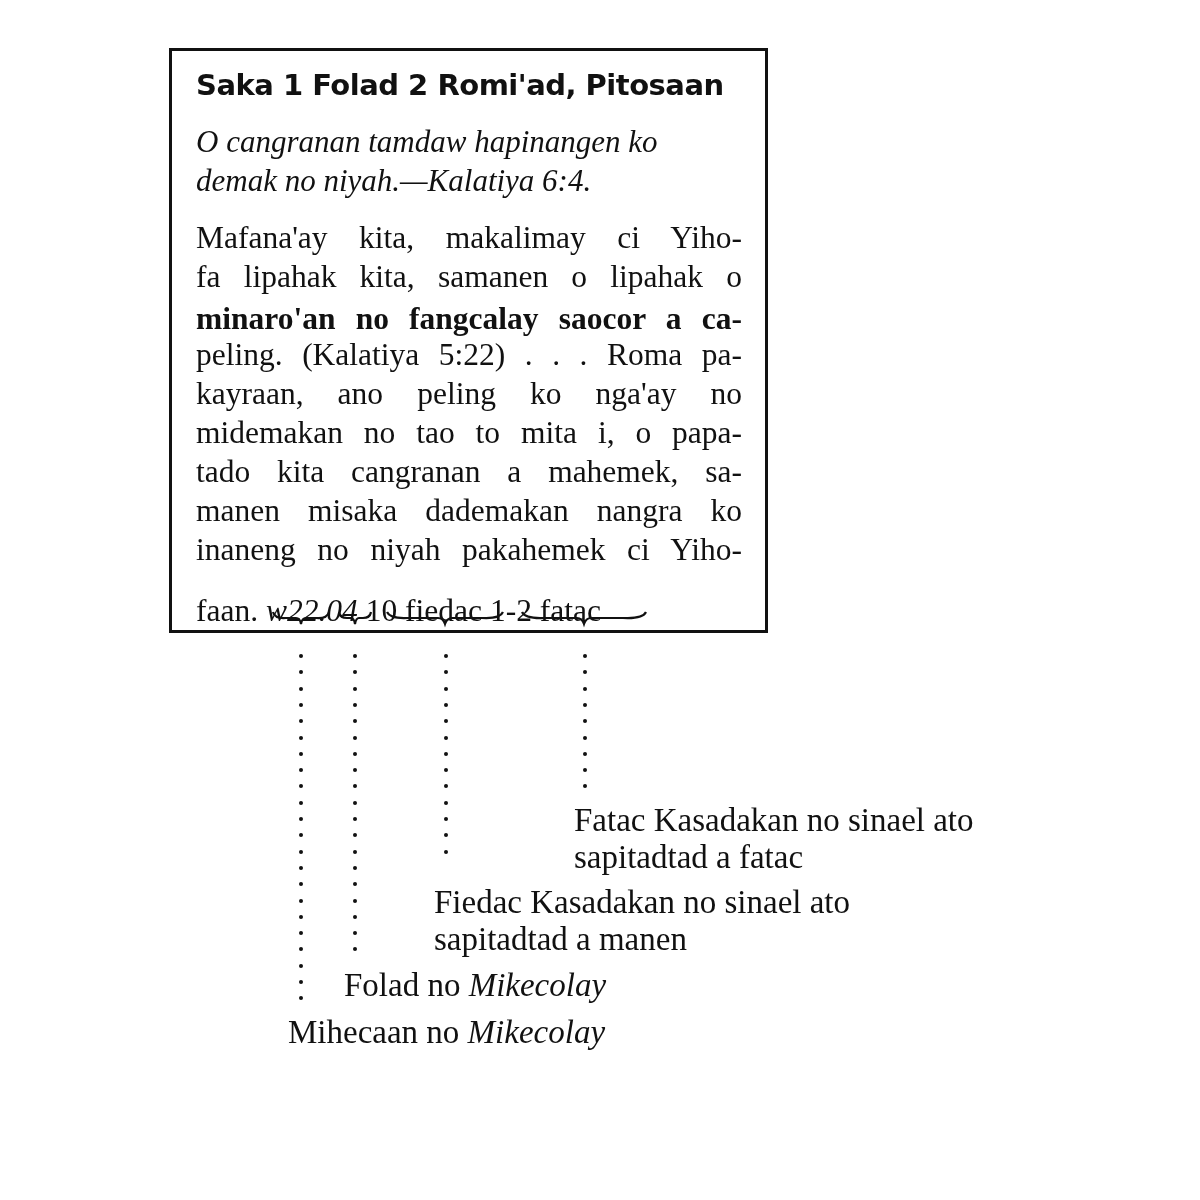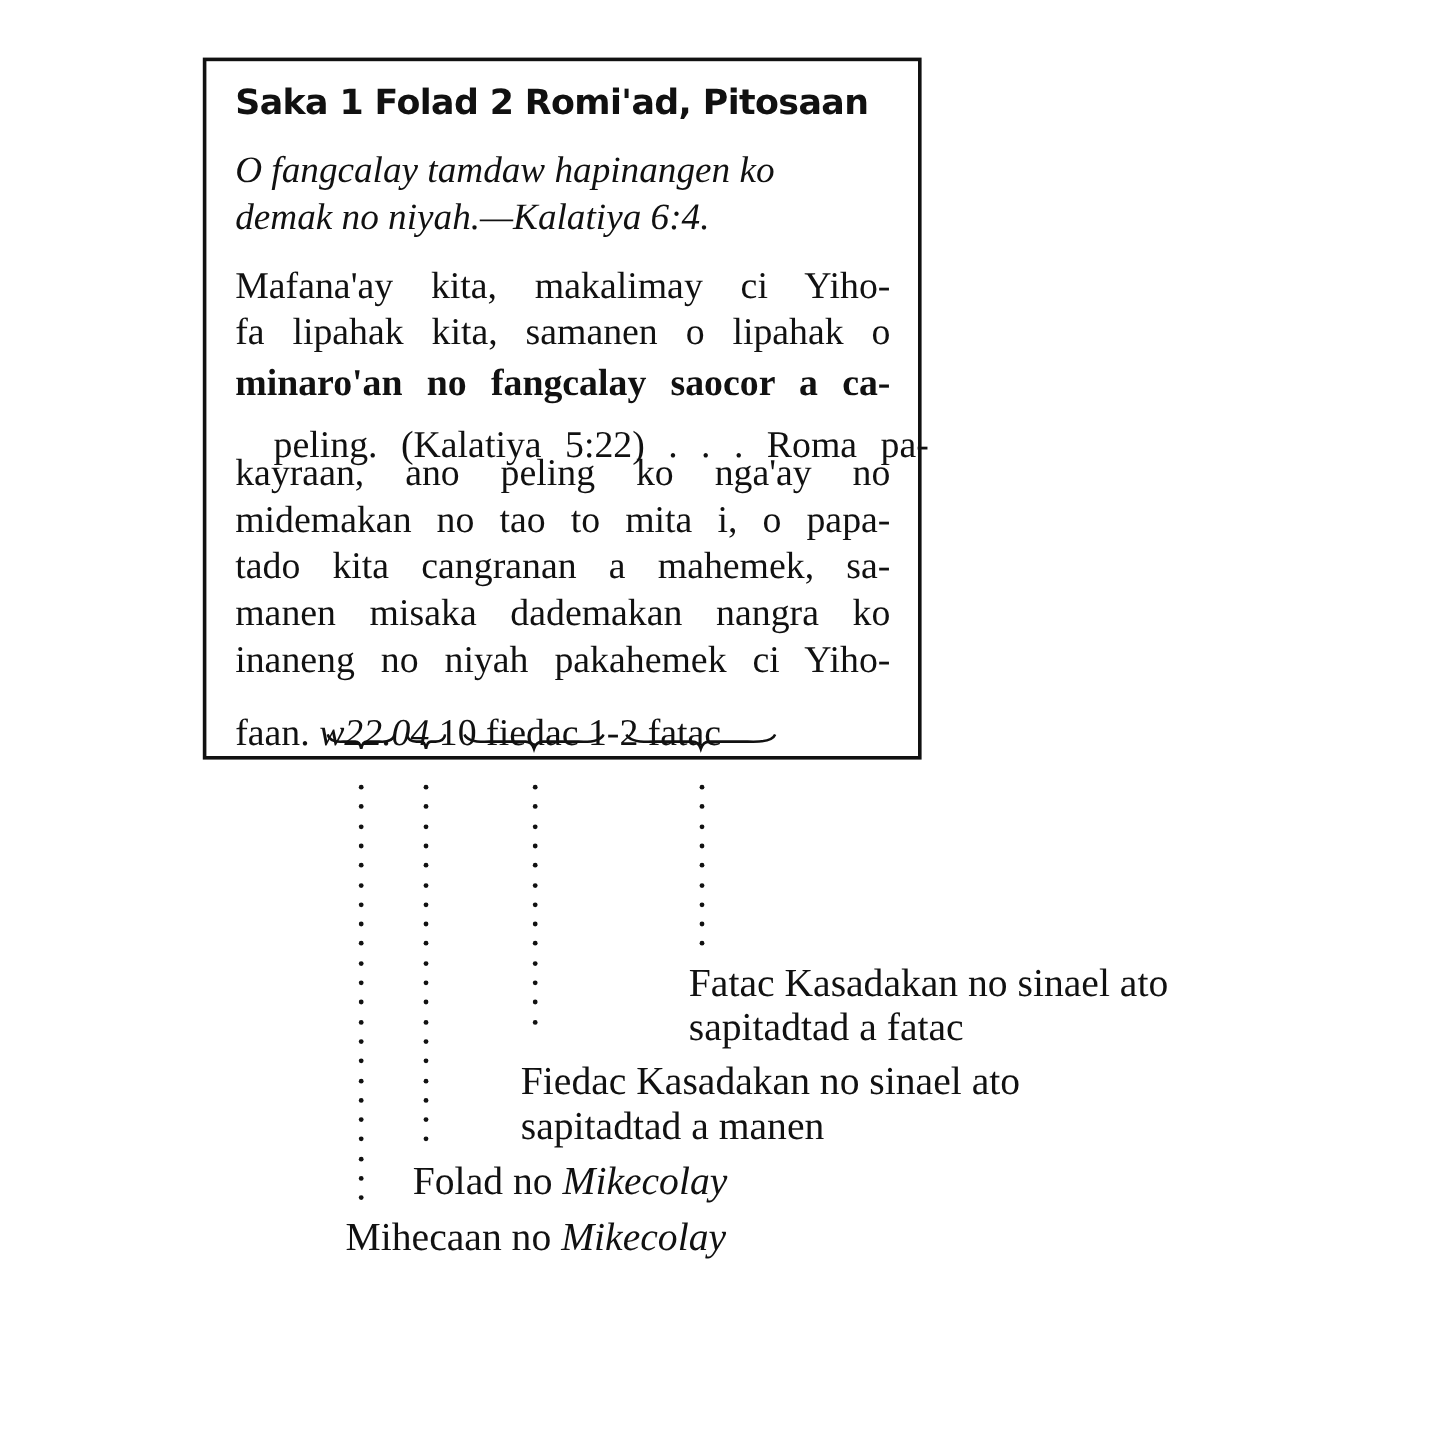--- a/index.html
+++ b/index.html
@@ -20,28 +20,28 @@
   .dot { position:absolute; left:0; width:4px; height:4px; border-radius:50%; background:#111; }
   .label { position:absolute; font-size:33px; line-height:38px; white-space:nowrap; }
 </style>
 </head>
 <body>
 
 <div class="box"></div>
 
 <div class="title">Saka 1 Folad 2 Romi'ad, Pitosaan</div>
 
-<div class="theme" style="top:124px;">O fangcalay tamdaw hapinangen ko</div>
+<div class="theme" style="top:124px;">O cangranan tamdaw hapinangen ko</div>
 <div class="theme" style="top:163px;">demak no niyah.—Kalatiya 6:4.</div>
 
 <div>
   <div class="bline" style="top:220px;">Mafana'ay kita, makalimay ci Yiho-</div>
   <div class="bline" style="top:259px;">fa lipahak kita, samanen o lipahak o</div>
   <div class="bline" style="top:301px;font-weight:bold;">minaro'an no fangcalay saocor a ca-</div>
-  <div class="bline" style="top:353px;margin-left:32px;">peling. (Kalatiya 5:22) . . . Roma pa-</div>
+  <div class="bline" style="top:337px;">peling. (Kalatiya 5:22) . . . Roma pa-</div>
   <div class="bline" style="top:376px;">kayraan, ano peling ko nga'ay no</div>
   <div class="bline" style="top:415px;">midemakan no tao to mita i, o papa-</div>
   <div class="bline" style="top:454px;">tado kita cangranan a mahemek, sa-</div>
   <div class="bline" style="top:493px;">manen misaka dademakan nangra ko</div>
   <div class="bline" style="top:532px;">inaneng no niyah pakahemek ci Yiho-</div>
   <div class="bline last" style="top:571px;margin-top:22px;">
     <span>faan.</span>
     <span class="it">w22.</span><span class="it">04</span>
     <span>10 fiedac</span>
     <span>1-2 fatac</span>

